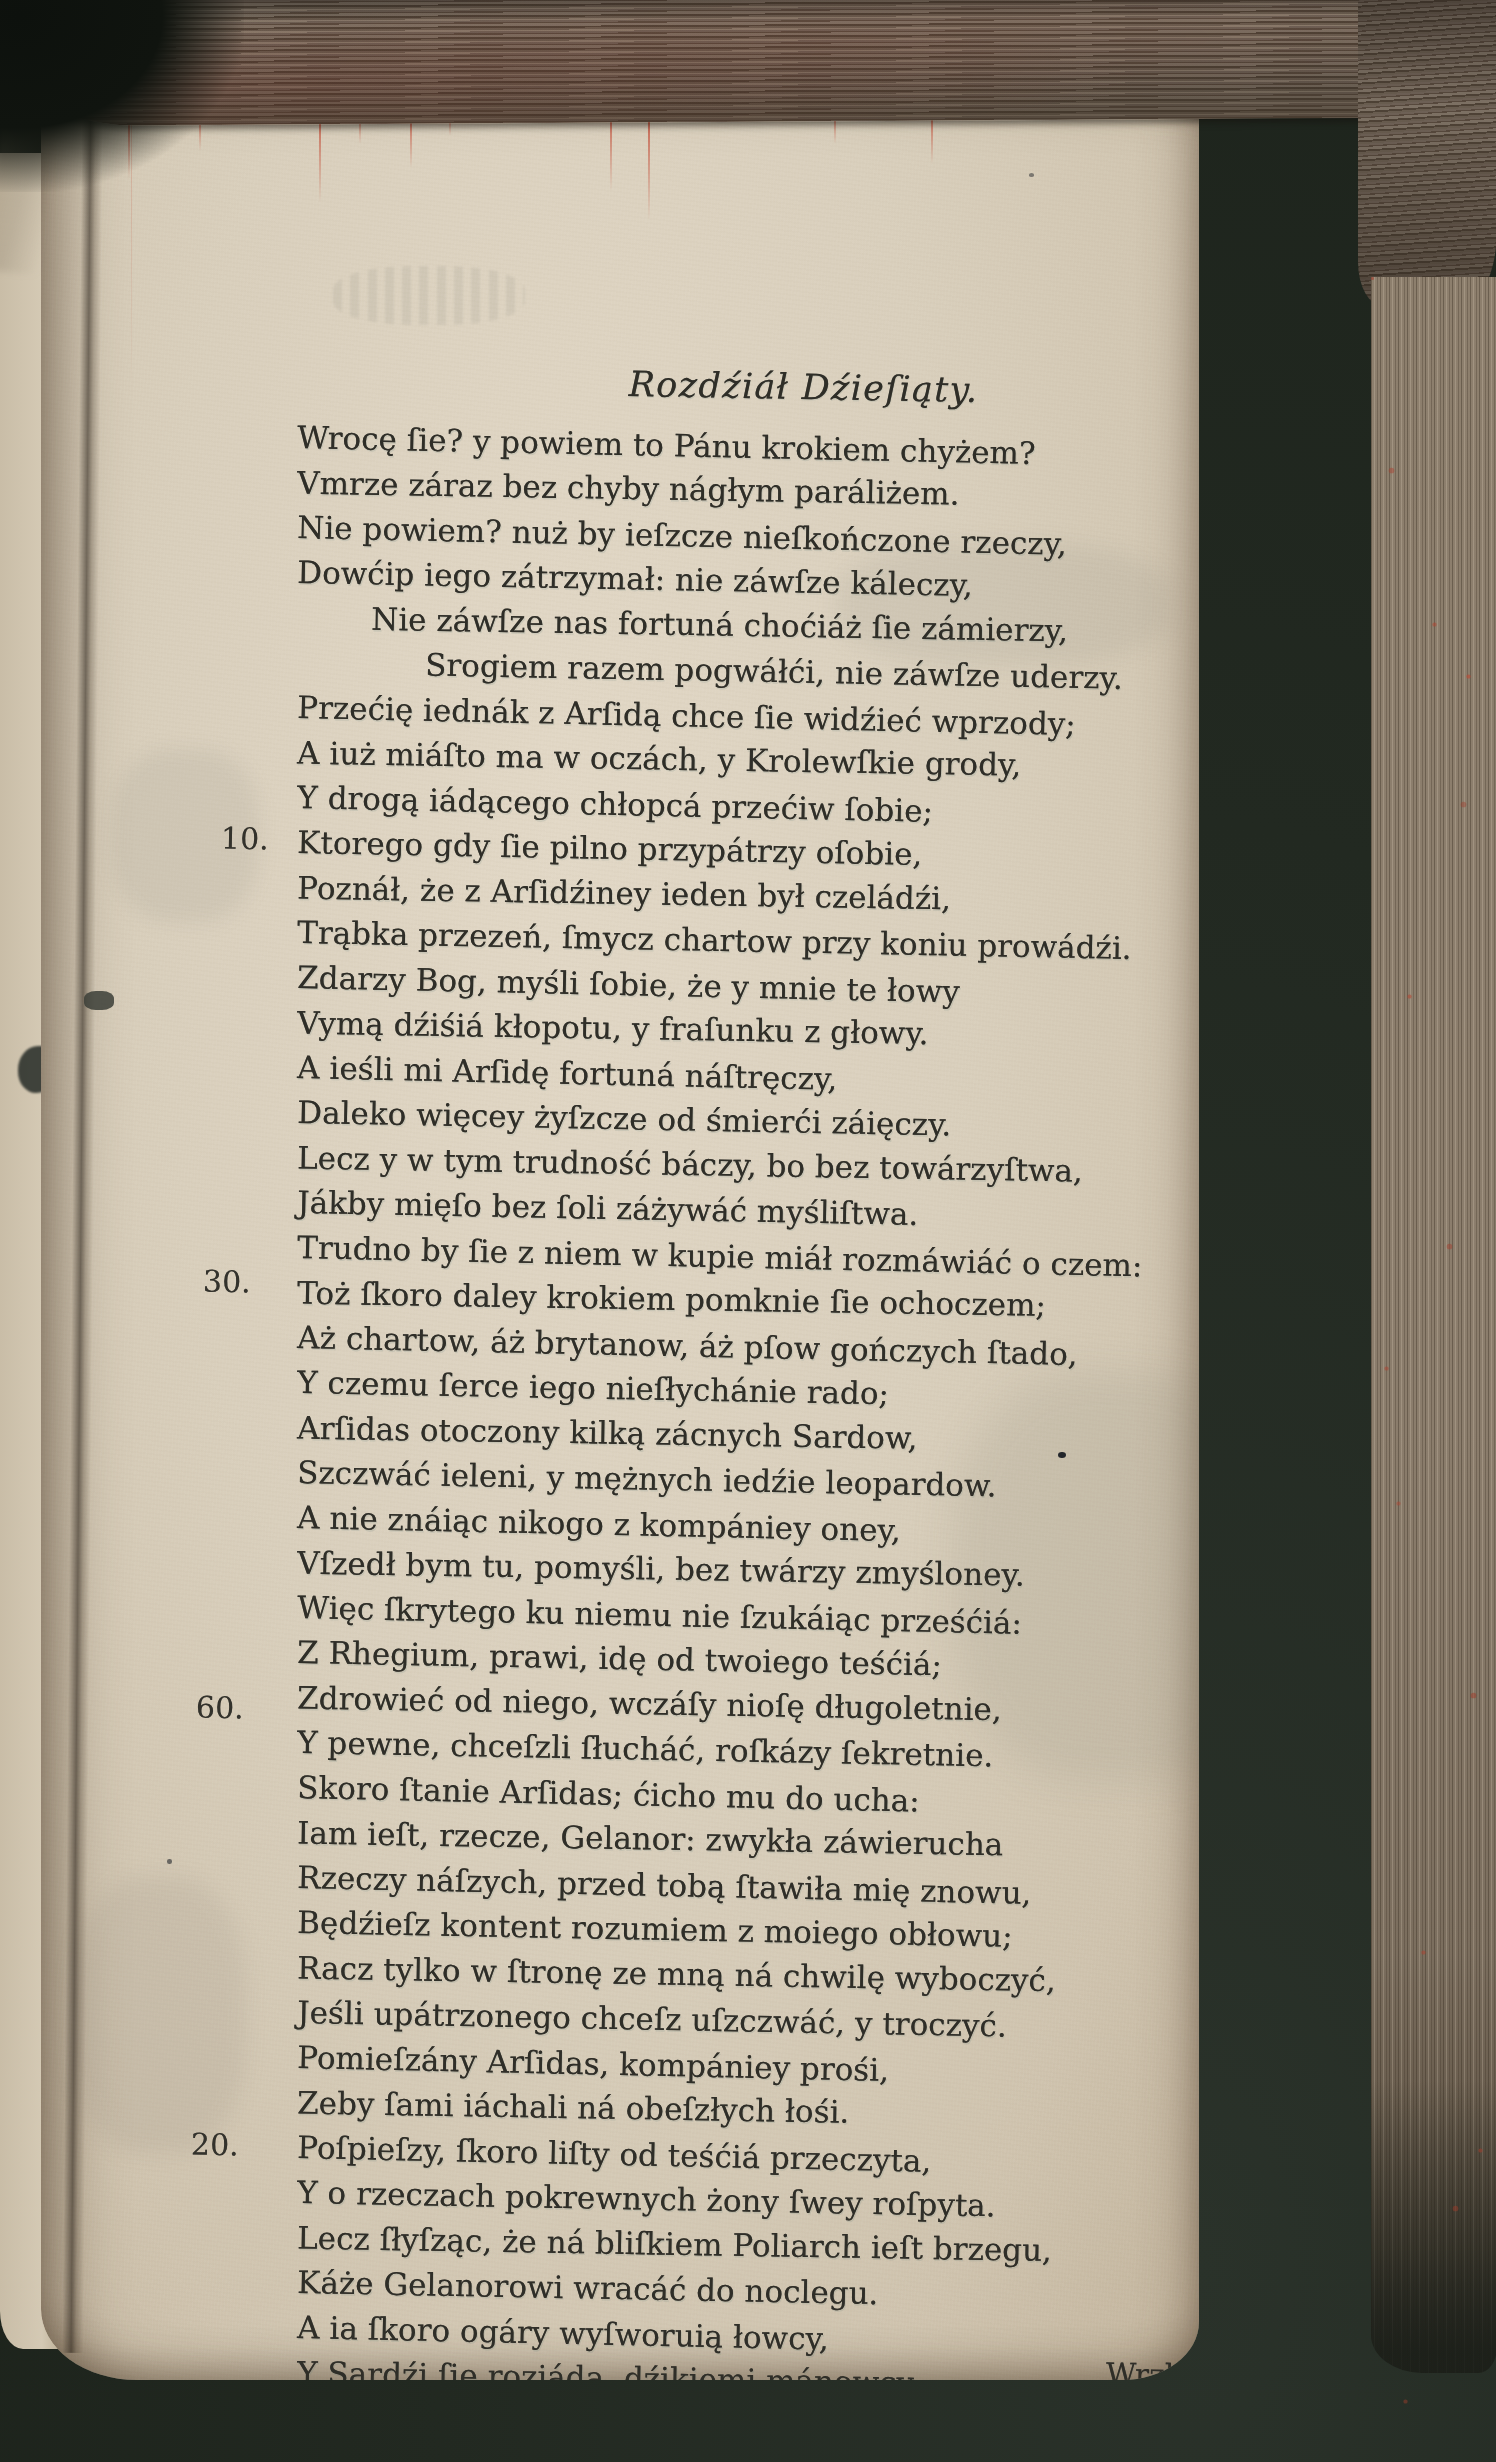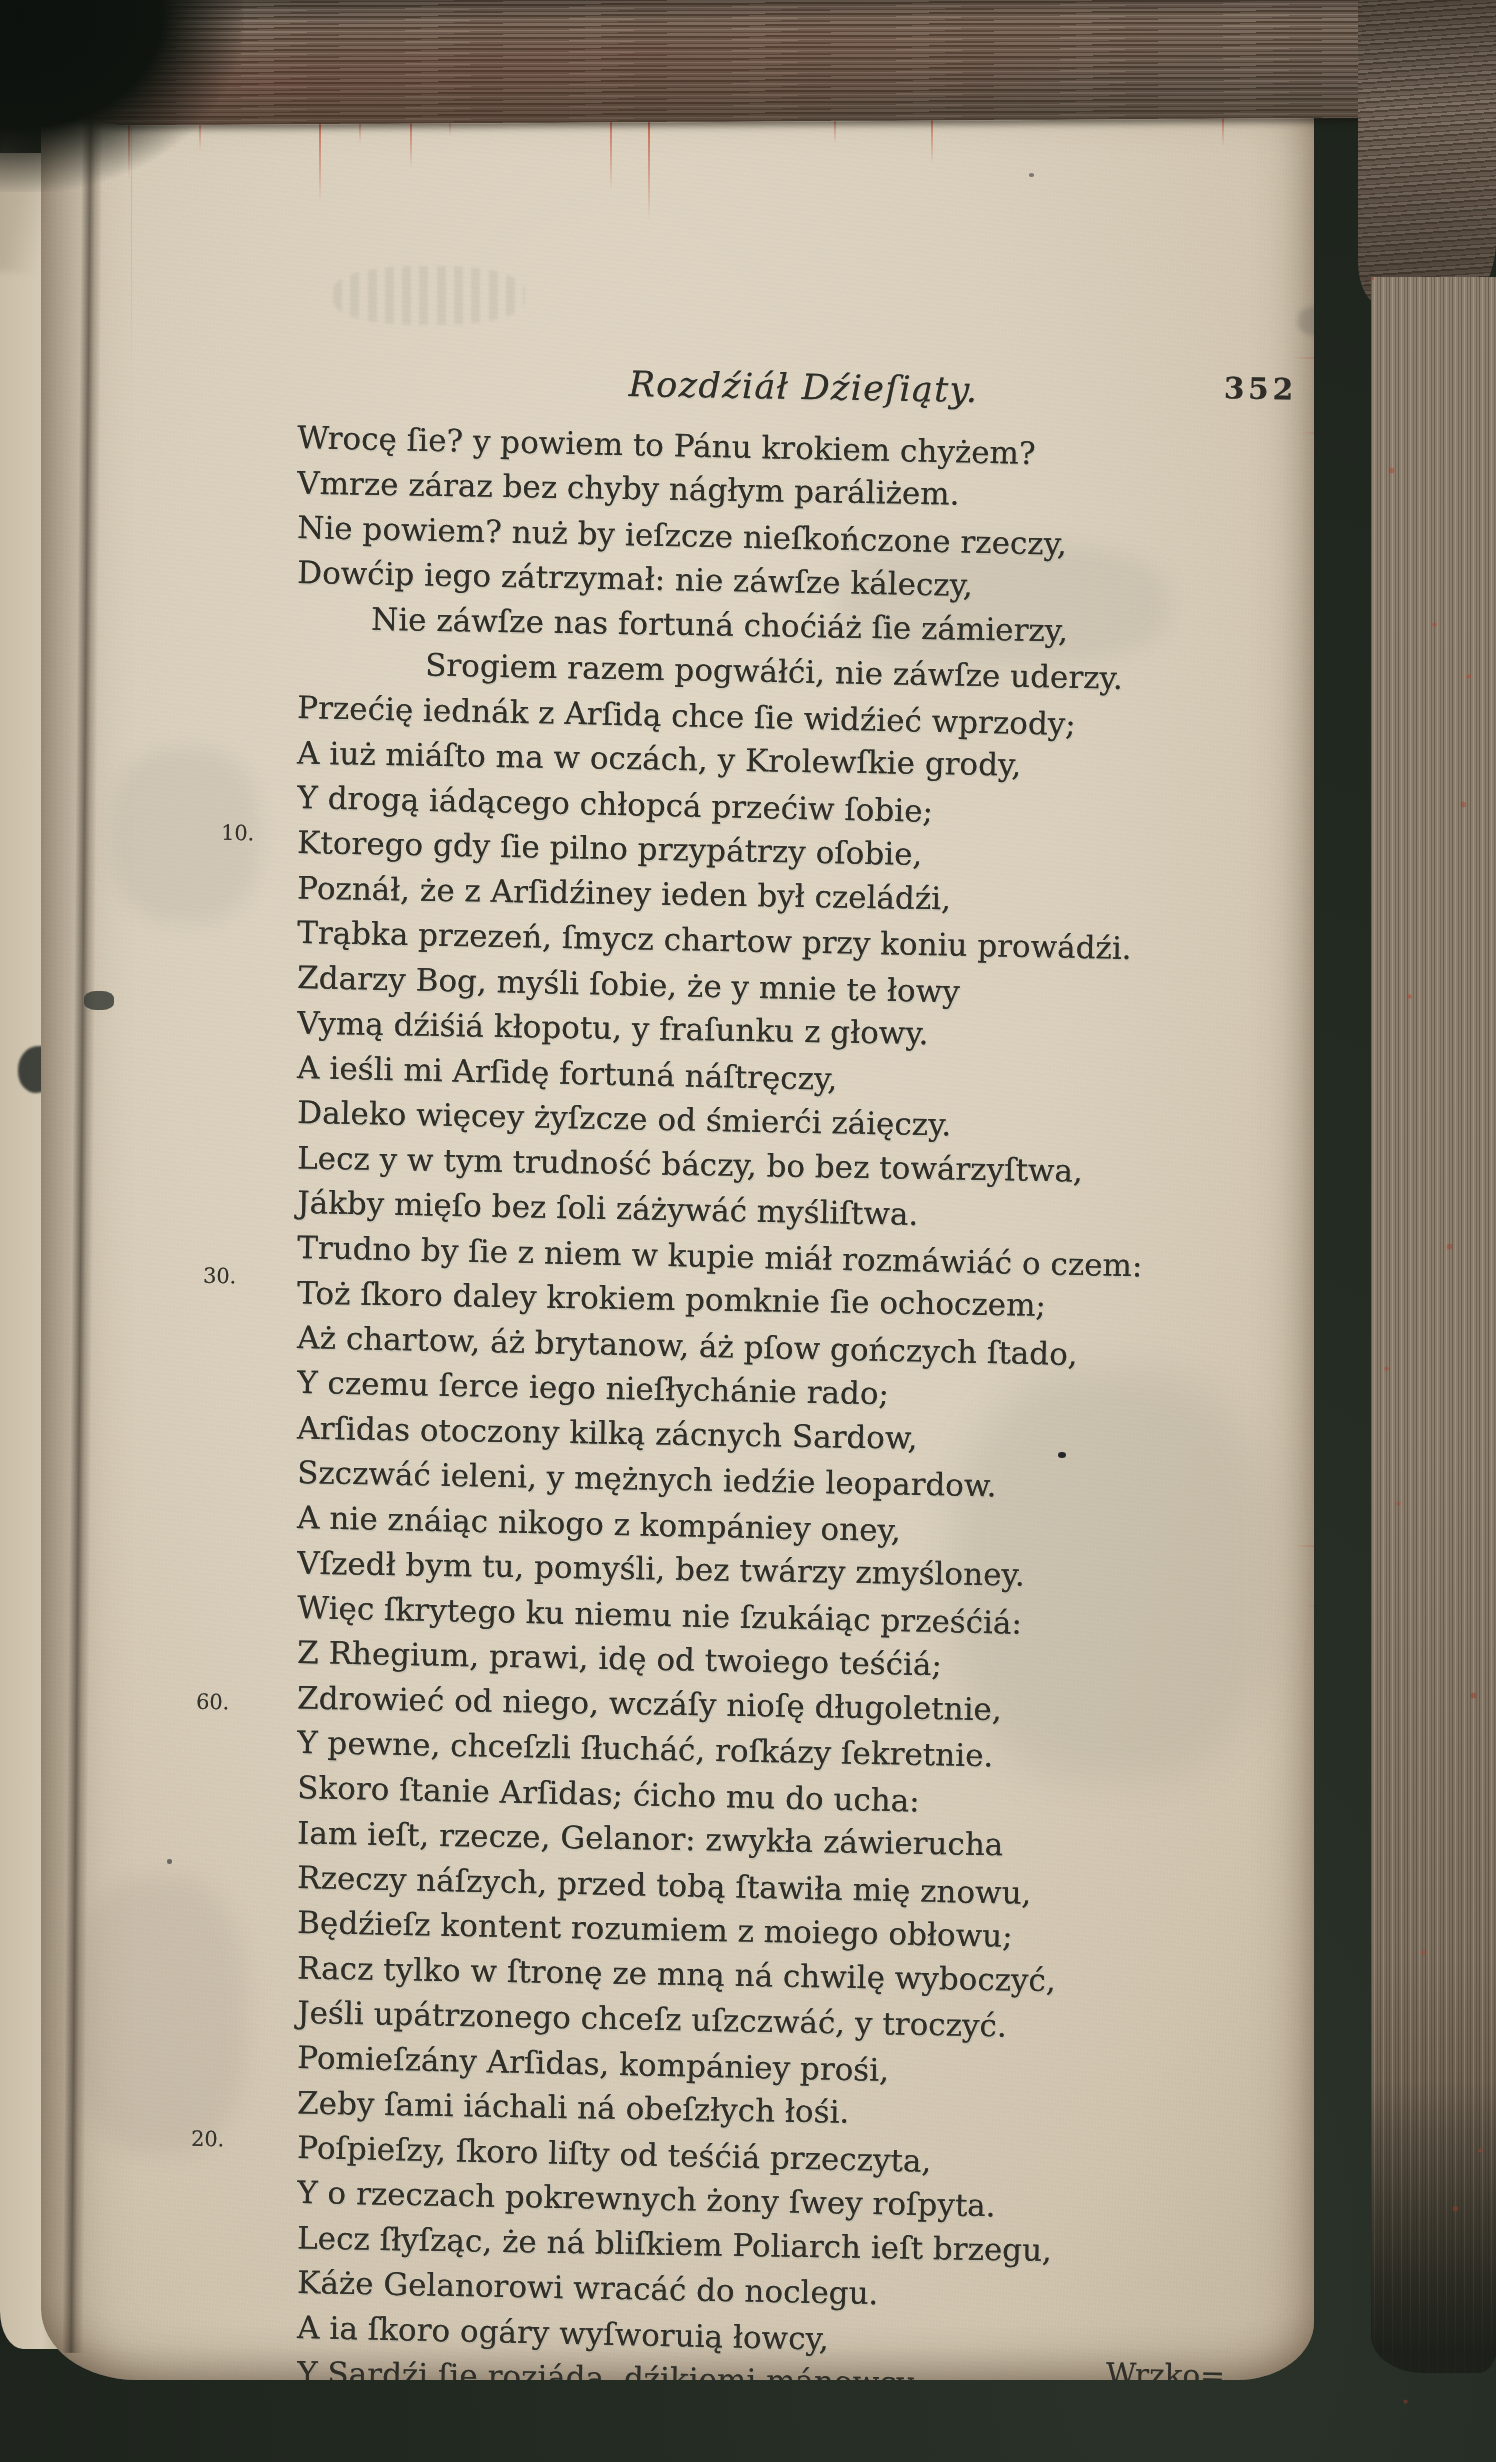--- a/index.html
+++ b/index.html
@@ -68,21 +68,21 @@
   .facing-blob{position:absolute;left:18px;top:893px;width:40px;height:47px;border-radius:50% 40% 55% 45%;
     background:#2b302b;opacity:.88;filter:blur(1.3px);}
   .gutter-crease{position:absolute;left:72px;top:109px;width:20.5px;height:2244px;z-index:5;
     transform:rotate(0.5deg);
     background:linear-gradient(to right, rgba(30,22,15,0) 0%, rgba(33,25,17,.52) 42%, rgba(62,50,36,.26) 66%, rgba(62,50,36,0) 100%);}
   .gutter-blob{position:absolute;left:84px;top:991px;width:29.5px;height:19px;z-index:6;border-radius:40%;
     background:#3c3f38;opacity:.85;filter:blur(0.6px);}
 
   
   .page{
-    position:absolute;left:41px;top:101px;width:1273px;height:2279px;z-index:4;overflow:hidden;
+    position:absolute;left:41px;top:101px;width:1158px;height:2279px;z-index:4;overflow:hidden;
     background:
       repeating-linear-gradient(7deg, rgba(120,100,80,.02) 0 1.9px, rgba(0,0,0,0) 1.9px 4.5px),
       repeating-linear-gradient(94deg, rgba(255,255,255,.03) 0 1.3px, rgba(0,0,0,0) 1.3px 3.2px),
       radial-gradient(ellipse at 45% 32%, #e2d8c6 0%, #d9cfbc 45%, #cfc3ae 78%, #c1b39b 100%);
     border-radius:9px 22px 77px 96px / 9px 19px 58px 71px;
     box-shadow:
       inset 40px 0 61px -20.5px rgba(82,64,46,.55),
       inset -29.5px 0 46px -16.7px rgba(92,72,52,.38),
       inset 0 -24.4px 41px -16.7px rgba(72,56,40,.38),
       inset 0 16.7px 29.5px -16.7px rgba(72,56,40,.28);
@@ -116,21 +116,21 @@
   .poem{position:absolute;left:0;top:45px;width:1000px;}
   .line{
     height:45px;line-height:45px;font-size:31px;white-space:nowrap;
     transform:rotate(1.1deg);transform-origin:0 80%;
     text-shadow:0 0 0.6px rgba(47,46,40,.65), 1px 1.6px 0 rgba(70,110,105,.13);
   }
   .line:nth-child(odd){transform:rotate(1.25deg);}
   .line:nth-child(3n){transform:rotate(0.95deg) translateY(0.6px);}
   .ind1{padding-left:74px;}
   .ind2{padding-left:128px;}
-  .vnum{position:absolute;font-size:21px;color:#33322c;transform:rotate(1deg);
+  .vnum{position:absolute;font-size:30px;color:#33322c;transform:rotate(1deg);
     text-shadow:0 0 0.6px rgba(47,46,40,.5);}
   .vn1{left:-76px;top:406px;}
   .vn2{left:-94px;top:849px;}
   .vn3{left:-101px;top:1275px;}
   .vn4{left:-106px;top:1712px;}
   .catchword{position:absolute;left:809px;top:1988px;font-size:29.5px;transform:rotate(1.1deg);
     text-shadow:0 0 0.6px rgba(47,46,40,.6), 0.6px 1.3px 0 rgba(70,110,105,.12);}
 </style>
 </head>
 <body>

